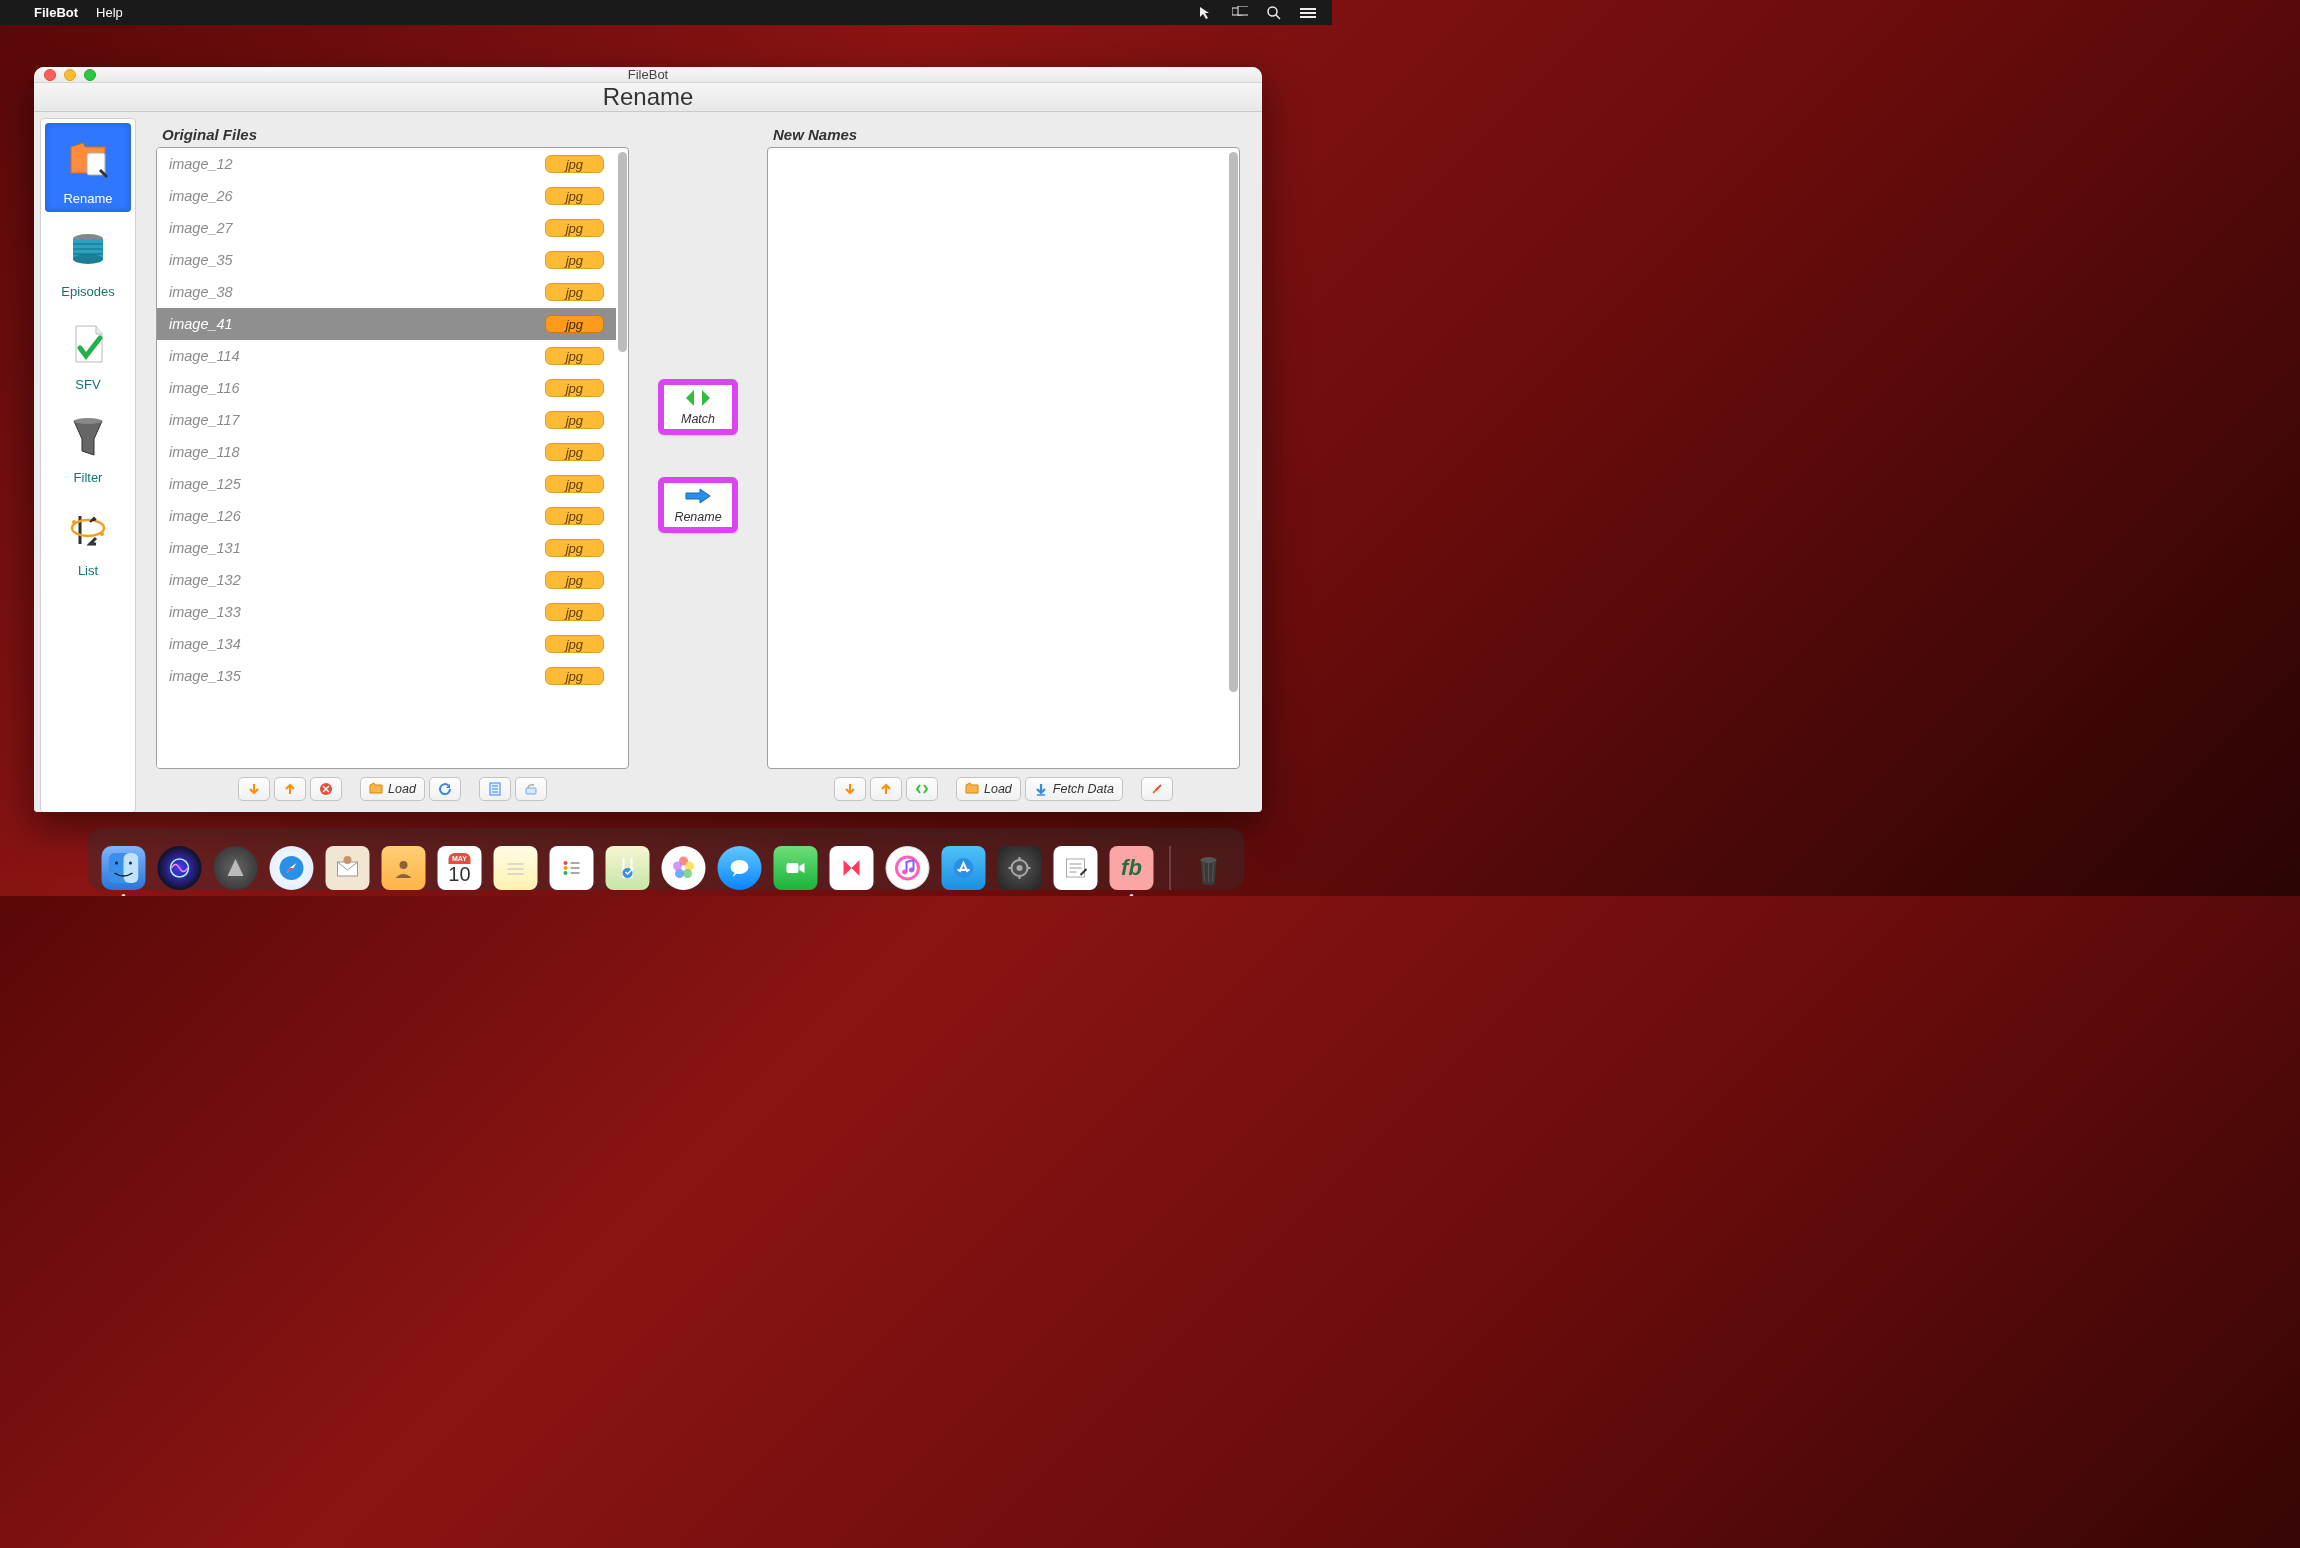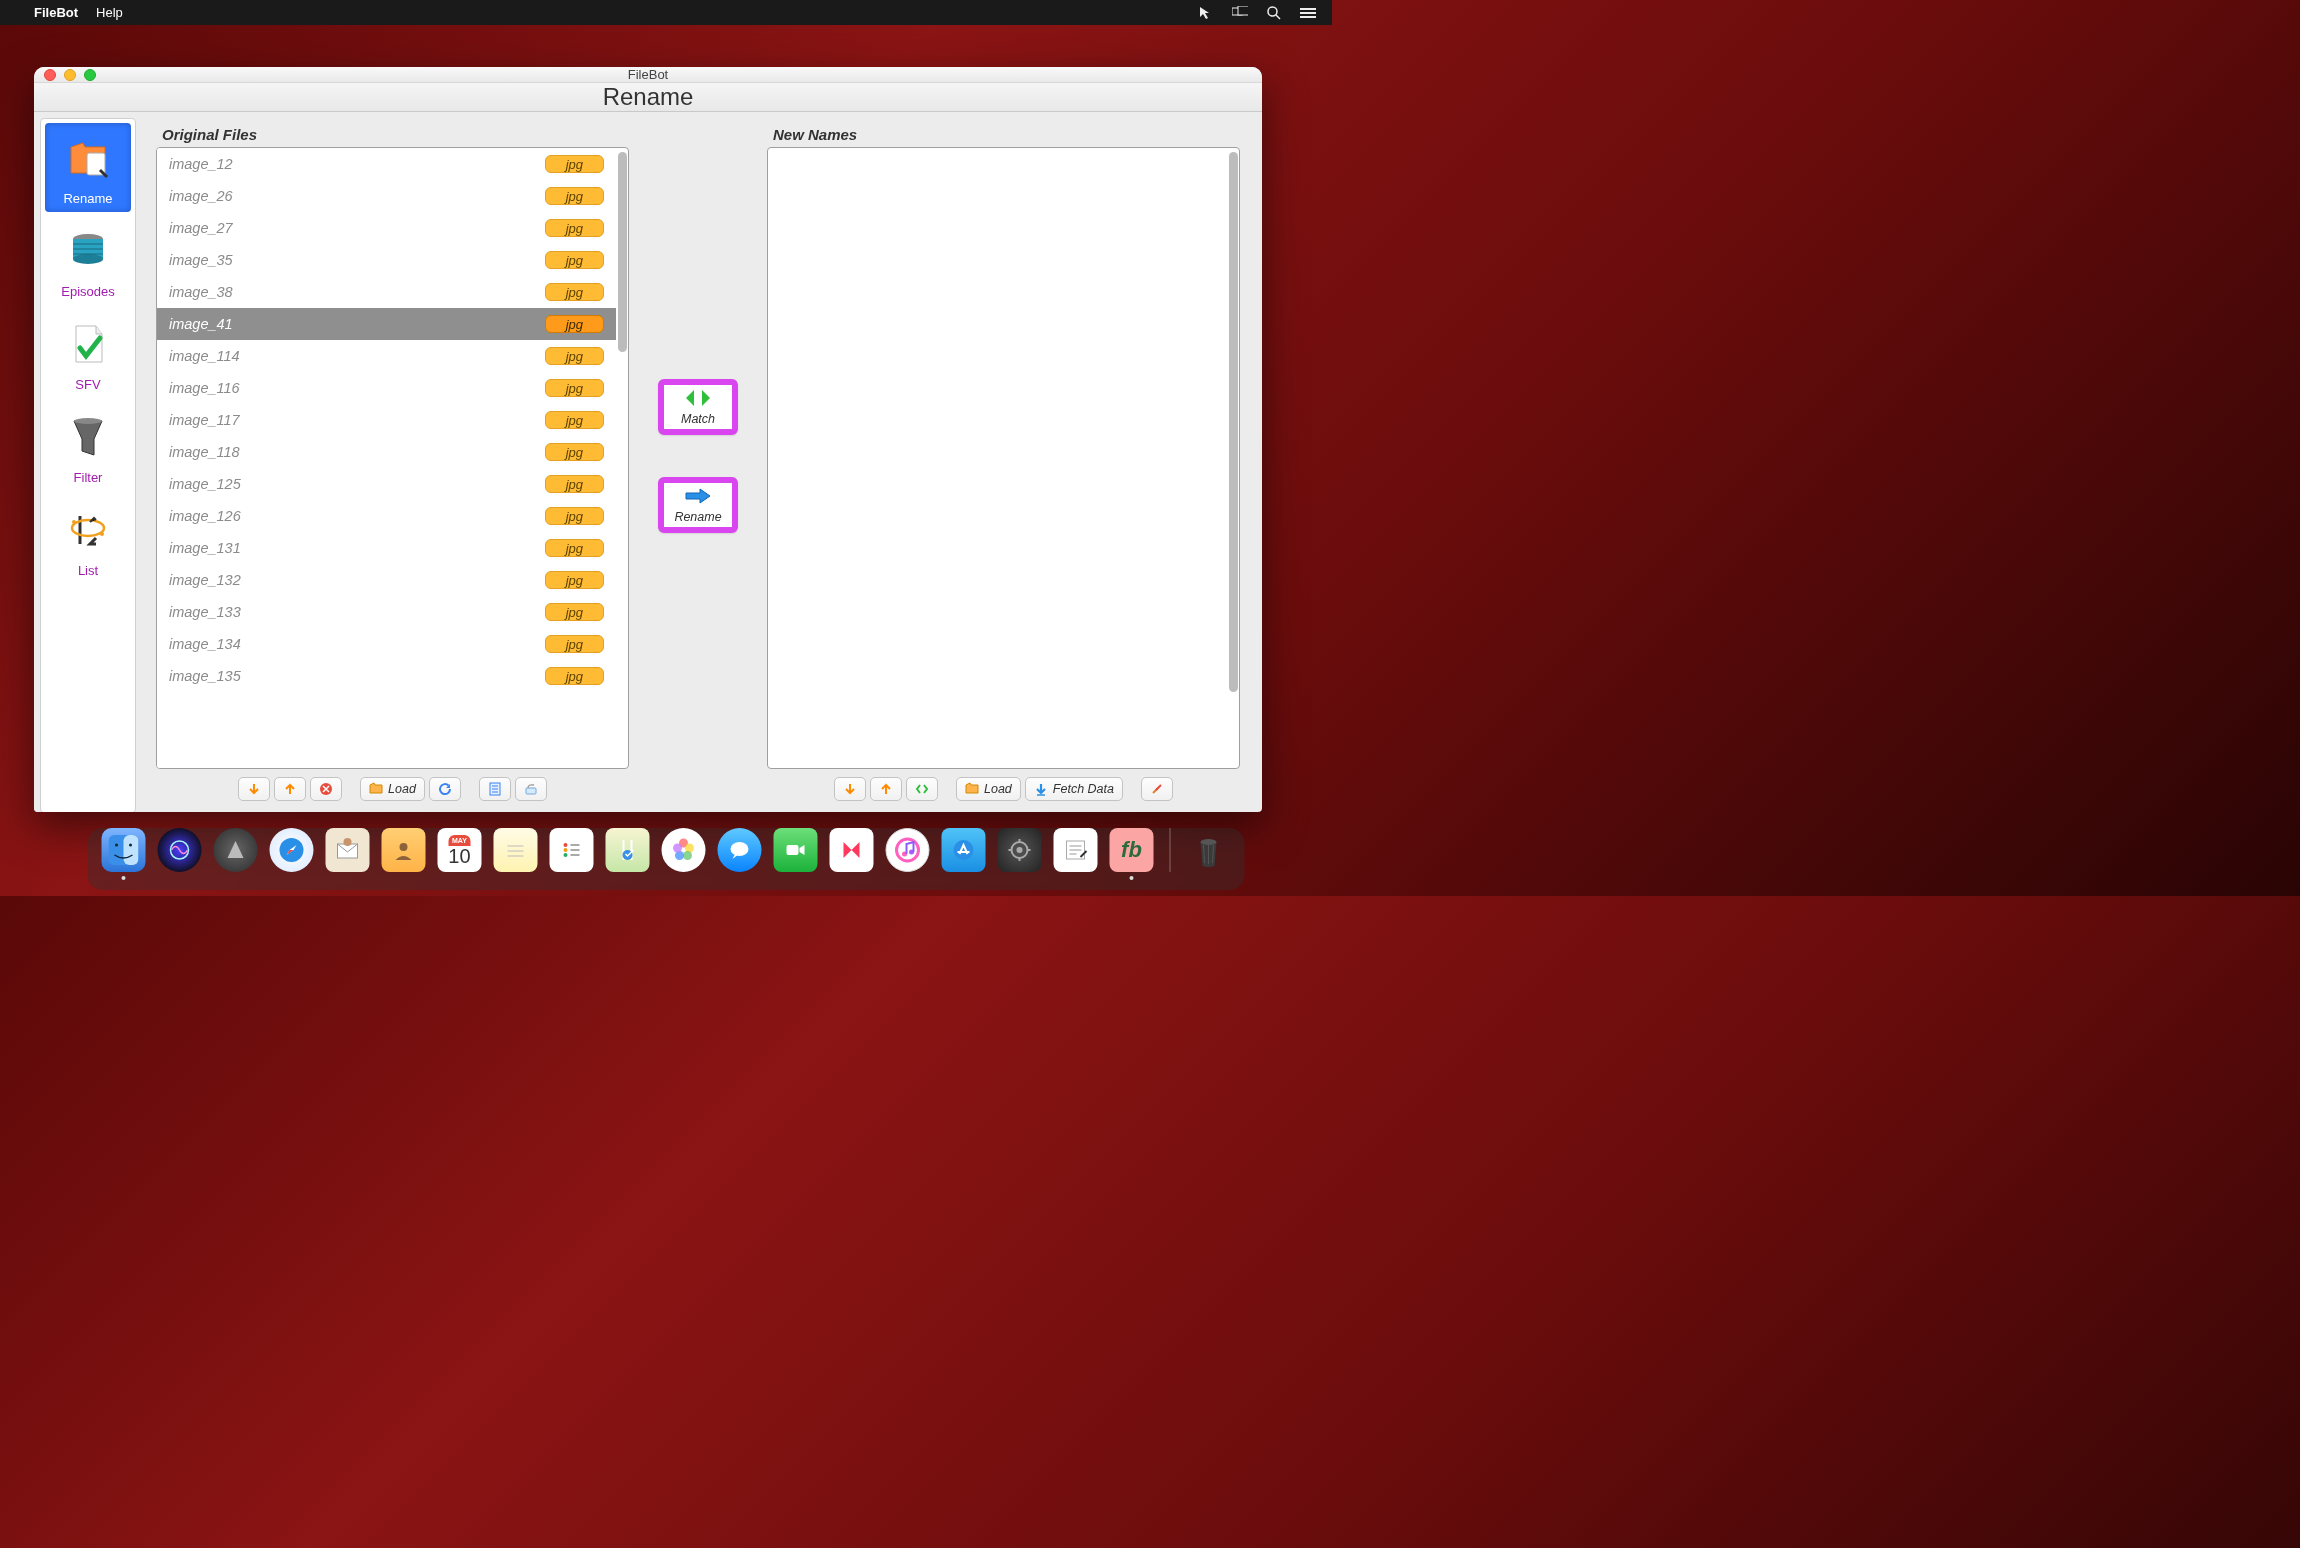--- a/index.html
+++ b/index.html
@@ -85,21 +85,21 @@
   flex-direction:column;
   gap:4px;
 }
 .side-item{
   display:flex;
   flex-direction:column;
   align-items:center;
   padding:8px 2px 6px;
   border-radius:4px;
   font-size:13px;
-  color:#a21caf;
+  color:#0f766e;
   cursor:pointer;
 }
 .side-item.selected{
   background:#2f77ff;
   color:#fff;
   box-shadow:inset 0 0 6px rgba(0,0,0,0.25);
 }
 .side-icon{
   width:54px; height:54px;
   display:flex; align-items:center; justify-content:center;
@@ -222,21 +222,21 @@
 
 .dock{
   position:absolute;
   left:50%;
   transform:translateX(-50%);
   bottom:6px;
   height:62px;
   background:rgba(50,50,50,0.38);
   border-radius:15px;
   display:flex;
-  align-items:flex-start;
+  align-items:flex-end;
   padding:0 14px;
   gap:12px;
   backdrop-filter: blur(2px);
 }
 .dock-item{
   width:44px;height:44px;
   border-radius:10px;
   display:flex;align-items:center;justify-content:center;
   font-size:22px;
   position:relative;

